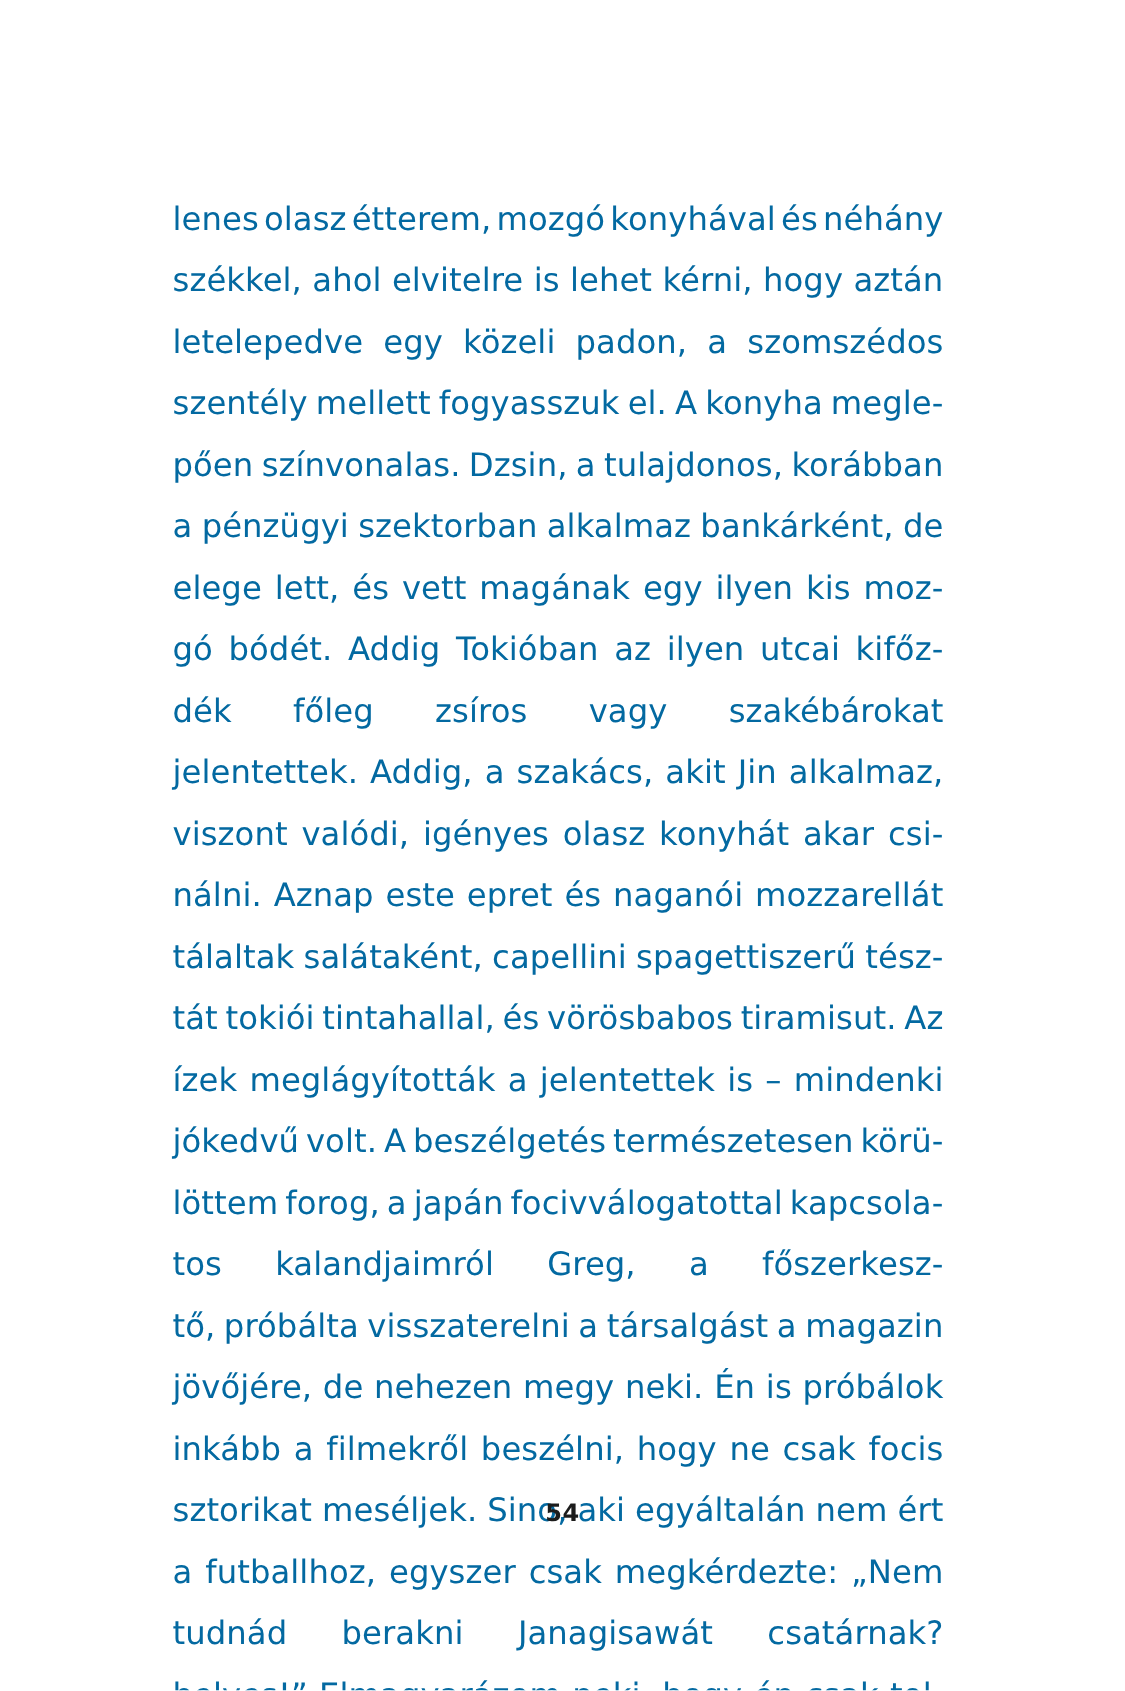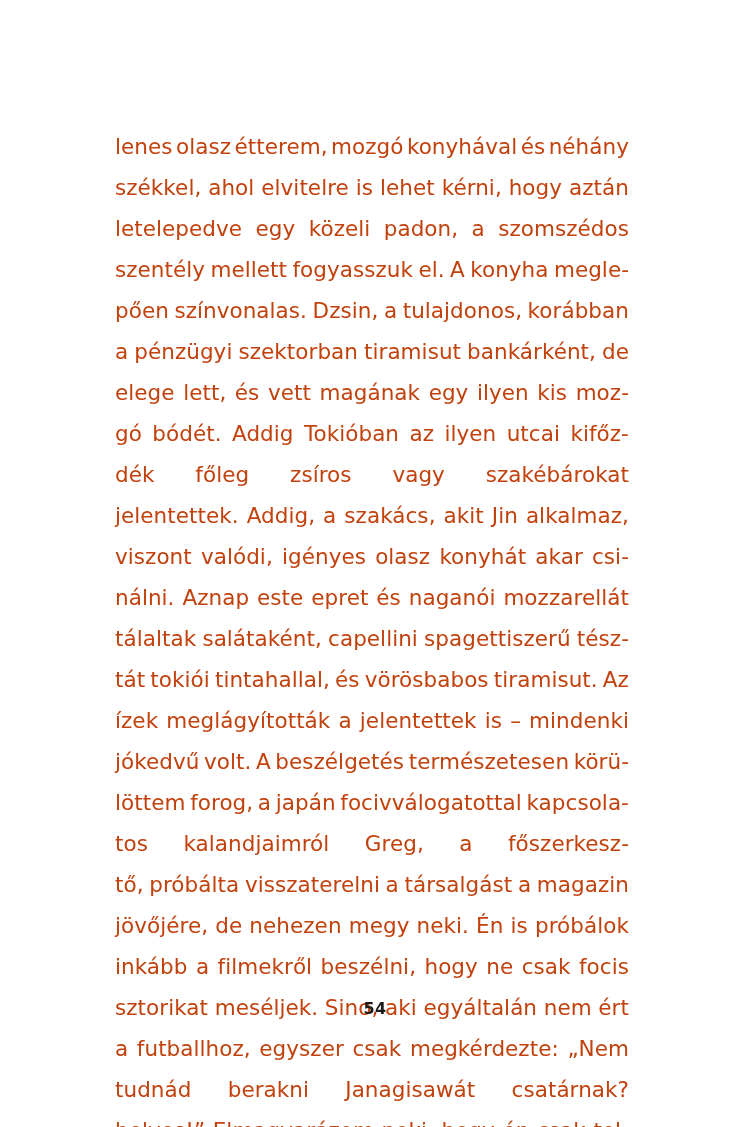--- a/index.html
+++ b/index.html
@@ -19,21 +19,21 @@
   .text-column {
     position: absolute;
     left: 115px;
     top: 126px;
     width: 514px;
   }
   .body-line {
     display: block;
     font-size: 21.5px;
     line-height: 41px;
-    color: #c2410c;
+    color: #0369a1;
     letter-spacing: 0.05px;
     white-space: pre;
     text-align: justify;
   }
   
   .body-line.justify {
     display: flex;
     justify-content: space-between;
     white-space: normal;
   }
@@ -102,21 +102,21 @@
         <span class="w">színvonalas.</span>
         <span class="w">Dzsin,</span>
         <span class="w">a</span>
         <span class="w">tulajdonos,</span>
         <span class="w">korábban</span>
       </div>
       <div class="body-line justify">
         <span class="w">a</span>
         <span class="w">pénzügyi</span>
         <span class="w">szektorban</span>
-        <span class="w">tiramisut</span>
+        <span class="w">alkalmaz</span>
         <span class="w">bankárként,</span>
         <span class="w">de</span>
       </div>
       <div class="body-line justify">
         <span class="w">elege</span>
         <span class="w">lett,</span>
         <span class="w">és</span>
         <span class="w">vett</span>
         <span class="w">magának</span>
         <span class="w">egy</span>

